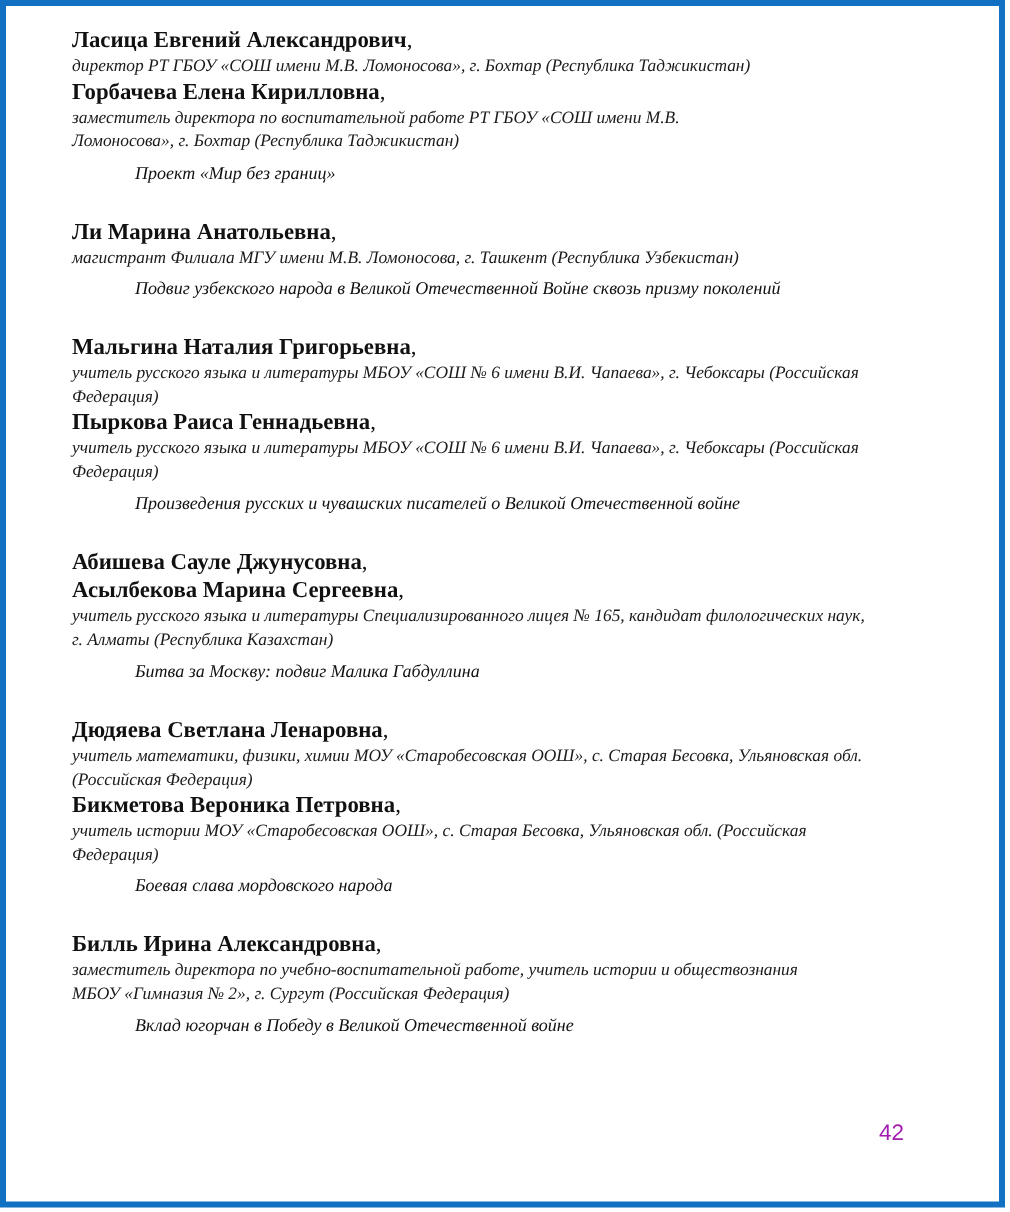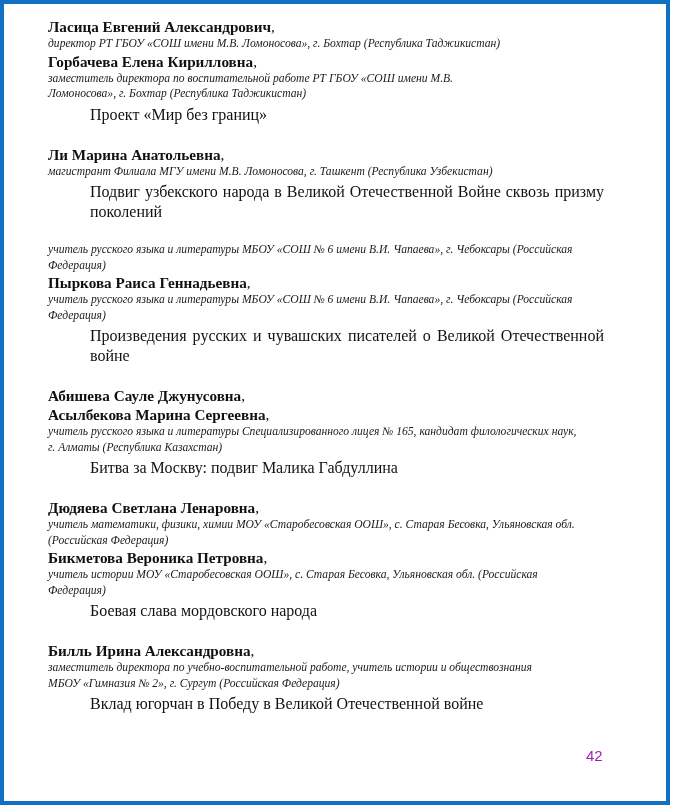--- a/index.html
+++ b/index.html
@@ -48,26 +48,27 @@
     }
     .affil {
       font-style: italic;
       font-size: 11.6px;
       line-height: 15.5px;
       display: block;
       color: #1a1a1a;
       font-family: Liberation Serif, serif;
     }
     .topic {
-      font-size: 16px;
+      font-size: 12px;
       line-height: 20px;
       margin: 3px 0 0 0;
       padding-left: 42px;
       text-align: justify;
       display: block;
+      font-style: italic;
     }
     .page-number {
       position: absolute;
       left: 586px;
       top: 747px;
       font-size: 15px;
       font-family: "Liberation Sans", "DejaVu Sans", sans-serif;
       color: #a21caf;
     }
   </style>
@@ -93,20 +94,21 @@
   <div class="entry">
     <div class="person">
       <span class="name"><span>Ли Марина Анатольевна</span><span class="comma">,</span></span>
       <span class="affil">магистрант Филиала МГУ имени М.В. Ломоносова, г. Ташкент (Республика Узбекистан)</span>
     </div>
     <span class="topic">Подвиг узбекского народа в Великой Отечественной Войне сквозь призму поколений</span>
   </div>
 
   <div class="entry">
     <div class="person">
+      <span class="name"><span>Мальгина Наталия Григорьевна</span><span class="comma">,</span></span>
       <span class="affil">учитель русского языка и литературы МБОУ «СОШ № 6 имени В.И. Чапаева», г. Чебоксары (Российская Федерация)</span>
     </div>
     <div class="person">
       <span class="name"><span>Пыркова Раиса Геннадьевна</span><span class="comma">,</span></span>
       <span class="affil">учитель русского языка и литературы МБОУ «СОШ № 6 имени В.И. Чапаева», г. Чебоксары (Российская Федерация)</span>
     </div>
     <span class="topic">Произведения русских и чувашских писателей о Великой Отечественной войне</span>
   </div>
 
   <div class="entry">

